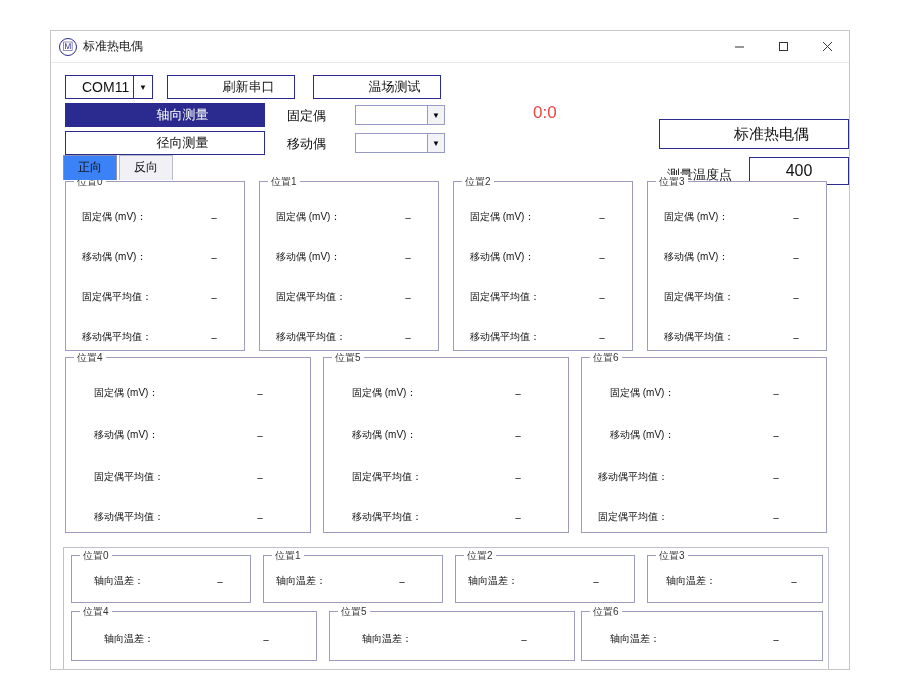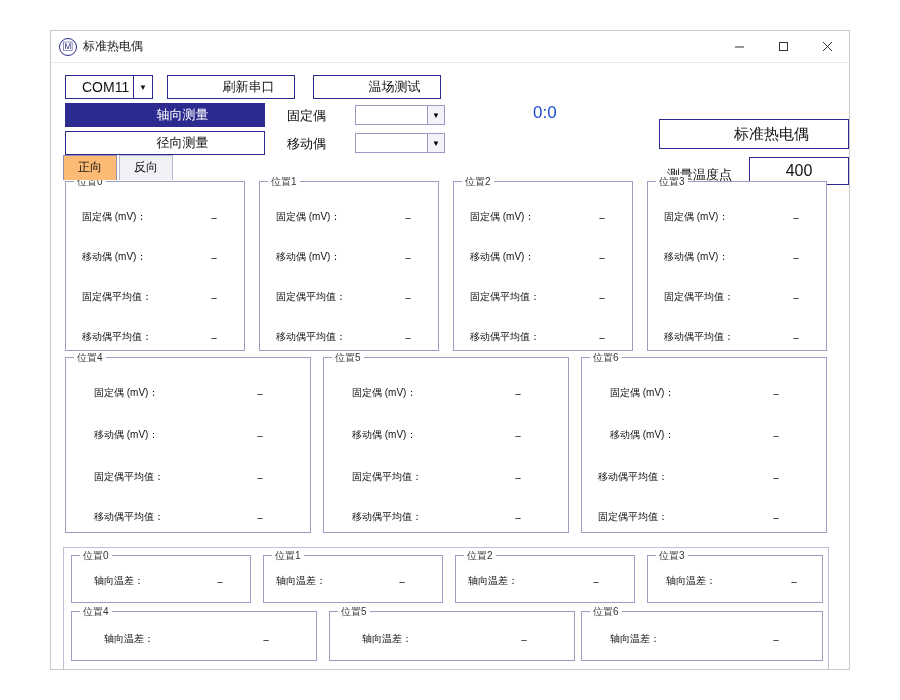--- a/index.html
+++ b/index.html
@@ -129,21 +129,21 @@
     width: 16px;
     height: 100%;
     border-left: 1px solid #9a9ac6;
     display: flex; align-items: center; justify-content: center;
     font-size: 8px;
     background: #f2f2f7;
   }
   .timer {
     position: absolute;
     font-size: 17px;
-    color: #1d4ed8;
+    color: #ef4444;
     text-align: right;
   }
   .valuebox {
     position: absolute;
     border: 1.5px solid #2b2b8f;
     background: #fff;
     box-sizing: border-box;
     display: flex;
     align-items: center;
     justify-content: center;
@@ -161,21 +161,21 @@
   }
   .tab {
     padding: 3px 14px 4px 14px;
     border: 1px solid #b9b9cf;
     border-bottom: none;
     background: #f0f0f5;
     color: #111;
     margin-right: 2px;
   }
   .tab.active {
-    background: #fdba74;
+    background: #3b82f6;
     border-color: #8f8fb5;
   }
   
   .panel {
     position: absolute;
     border: 1px solid #9c9cc0;
     box-sizing: border-box;
     background: #ffffff;
   }
   .panel > .legend {

